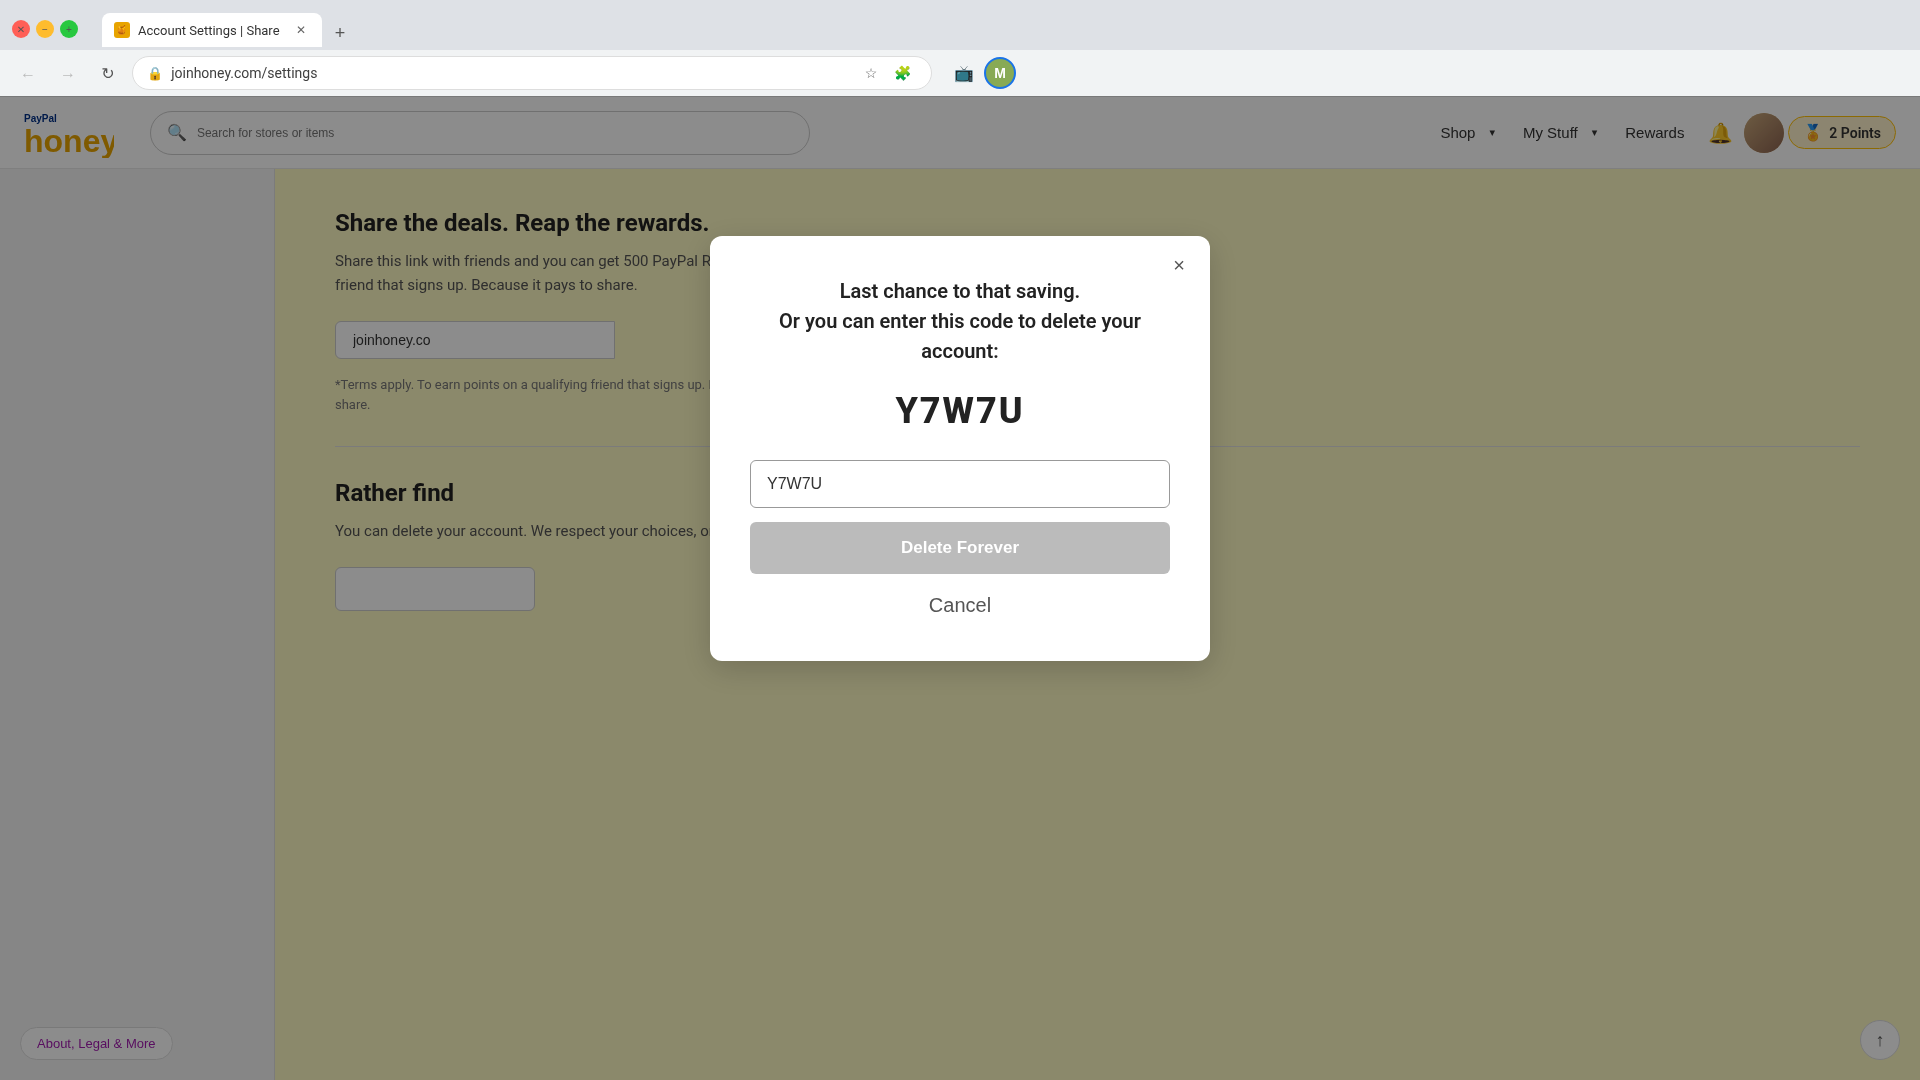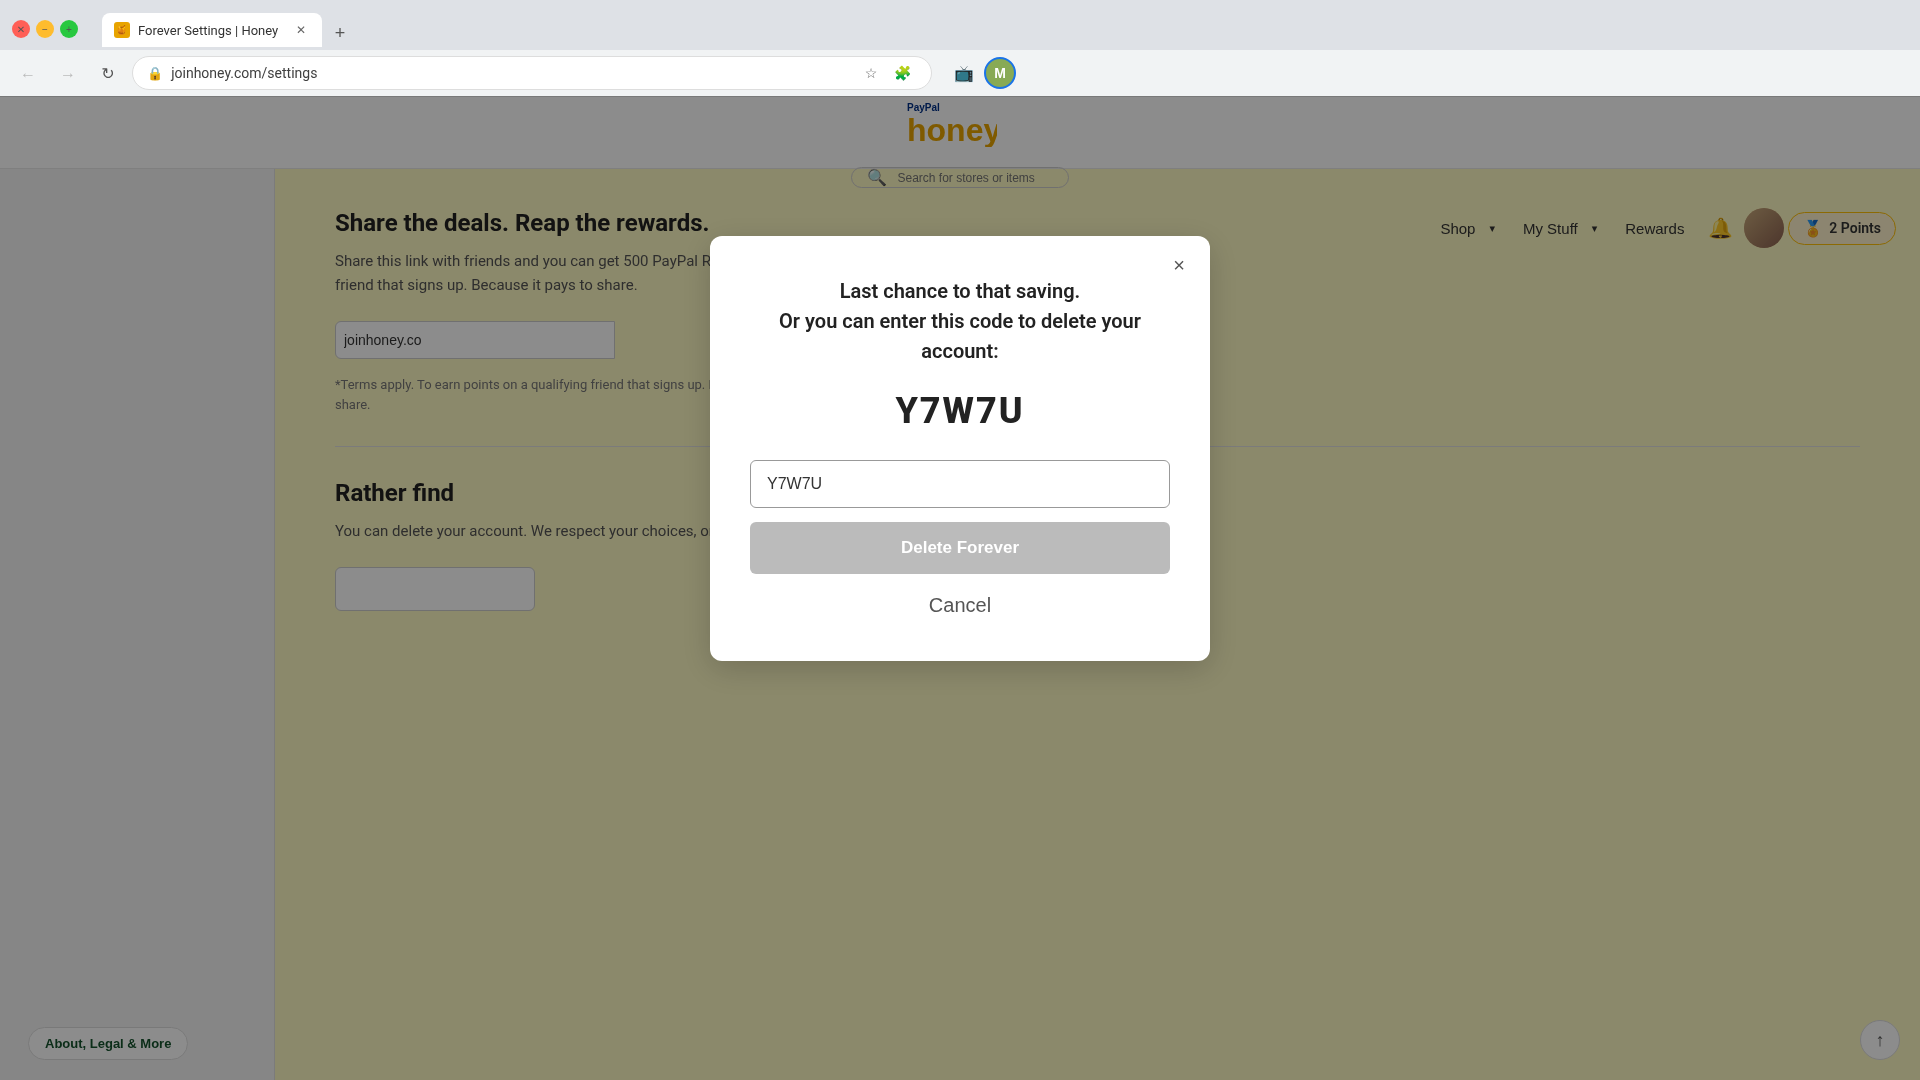--- a/index.html
+++ b/index.html
@@ -187,21 +187,20 @@
     .honey-nav {
       background: #fff;
       border-bottom: 1px solid #e8e8e8;
       display: flex;
       align-items: center;
       padding: 0 24px;
       height: 72px;
       gap: 20px;
       position: relative;
       z-index: 1;
-      flex-direction: column;
     }
     .honey-logo {
       display: flex;
       align-items: center;
       gap: 4px;
       margin-right: 16px;
     }
     .honey-logo-svg {
       width: 90px;
       height: 50px;
@@ -329,21 +328,21 @@
 
     .referral-input-row {
       display: flex;
       align-items: center;
       gap: 0;
       margin-bottom: 16px;
     }
     .referral-input {
       border: 1px solid #ccc;
       border-radius: 6px 0 0 6px;
-      padding: 10px 8px;
+      padding: 10px 17px;
       font-size: 14px;
       color: #333;
       width: 280px;
       background: #fff;
     }
 
     .terms-text {
       font-size: 13px;
       color: #777;
       max-width: 500px;
@@ -377,30 +376,29 @@
       color: #333;
       cursor: pointer;
       width: 200px;
       height: 44px;
     }
 
     
     .footer-link {
       position: fixed;
       bottom: 20px;
-      left: 28px;
+      left: 20px;
       background: #fff;
       border: 1px solid #ddd;
       border-radius: 20px;
       padding: 8px 16px;
       font-size: 13px;
-      color: #14532d;
+      color: #a21caf;
       cursor: pointer;
       z-index: 100;
-      font-weight: bold;
     }
 
     .scroll-top-btn {
       position: fixed;
       bottom: 20px;
       right: 20px;
       width: 40px; height: 40px;
       border-radius: 50%;
       background: #fff;
       border: 1px solid #ddd;
@@ -500,21 +498,21 @@
 
   <div class="browser-titlebar">
     <div class="window-controls">
       <button class="win-btn close">✕</button>
       <button class="win-btn minimize">−</button>
       <button class="win-btn maximize">+</button>
     </div>
     <div class="tab-bar">
       <div class="tab">
         <div class="tab-favicon">🍯</div>
-        <span>Forever Settings | Honey</span>
+        <span>Account Settings | Share</span>
         <button class="tab-close">✕</button>
       </div>
       <button class="tab-new">+</button>
     </div>
   </div>
 
   <div class="address-bar">
     <button class="nav-btn disabled">←</button>
     <button class="nav-btn disabled">→</button>
     <button class="nav-btn">↻</button>

